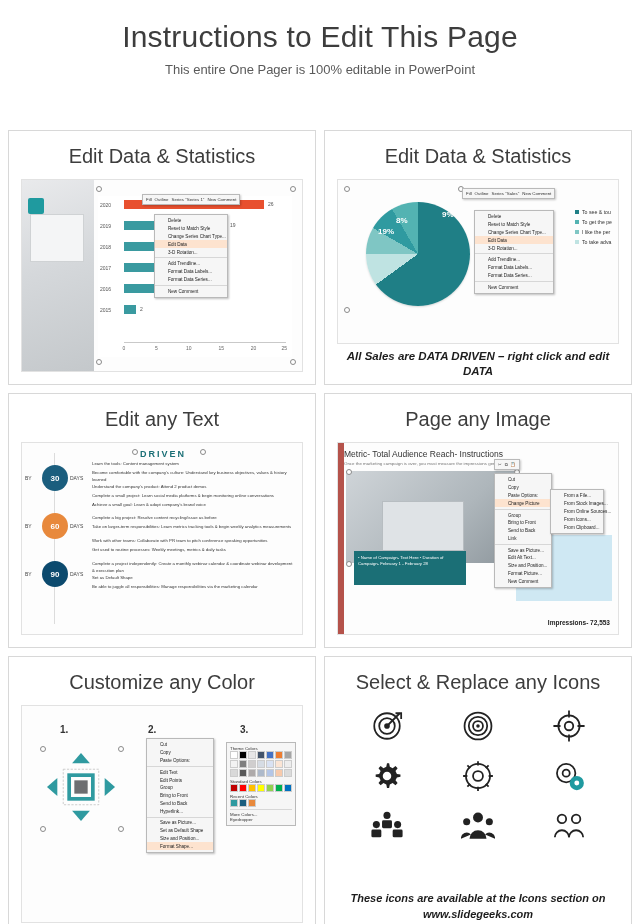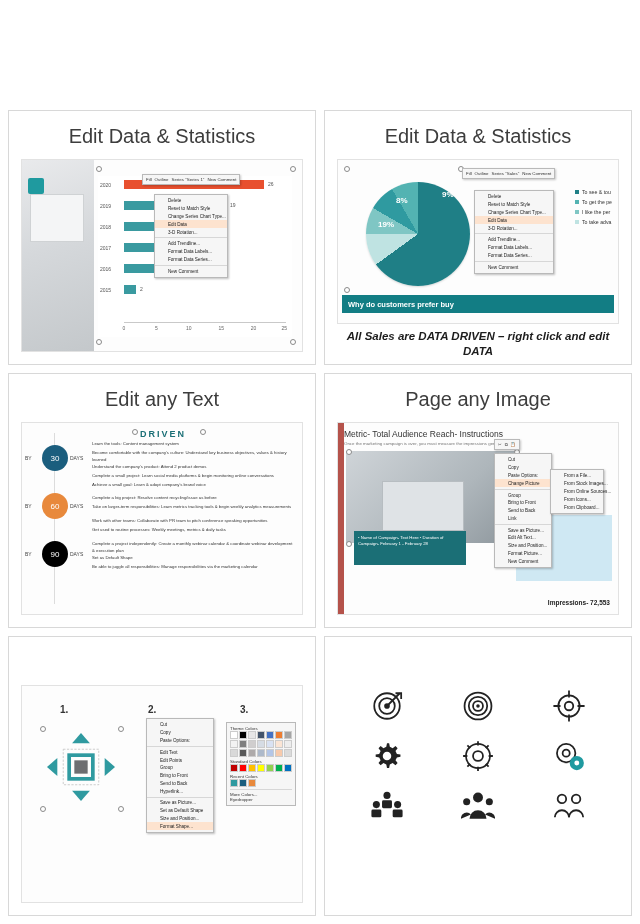--- a/index.html
+++ b/index.html
@@ -116,21 +116,21 @@
   }
   .pie-lbl{position:absolute;font-size:8px;font-weight:bold;color:#fff;}
   .banner{
     position:absolute;left:4px;right:4px;bottom:10px;height:18px;background:#127d84;color:#fff;
     font-size:7.5px;display:flex;align-items:center;padding-left:6px;font-weight:bold;
   }
   .legend{position:absolute;right:6px;top:28px;font-size:5.2px;color:#333;line-height:1.9;}
   .legend i{display:inline-block;width:4px;height:4px;background:#1f7f86;margin-right:3px;}
   .circle{
     position:absolute;left:20px;width:26px;height:26px;border-radius:50%;color:#fff;
-    font-size:8px;font-weight:normal;display:flex;align-items:center;justify-content:center;
+    font-size:8px;font-weight:bold;display:flex;align-items:center;justify-content:center;
   }
   .by{position:absolute;left:3px;font-size:5px;color:#444;}
   .days{position:absolute;left:48px;font-size:5px;color:#444;}
   .txtline{position:absolute;left:70px;right:8px;font-size:4.3px;color:#333;line-height:1.55;}
   .vline{position:absolute;left:32px;top:10px;bottom:10px;width:1px;background:#dcdcdc;}
   .goals-title{position:absolute;left:118px;top:6px;font-size:9px;font-weight:bold;color:#1b6f76;letter-spacing:2px;}
   
   .c4-head{position:absolute;left:6px;top:6px;right:6px;font-size:8.5px;color:#333;}
   .c4-sub{position:absolute;left:6px;top:18px;right:6px;font-size:4.4px;color:#777;}
   .c4-photo{position:absolute;left:8px;top:28px;width:168px;height:92px;background:linear-gradient(135deg,#cfd4d8,#aeb6bb 60%,#8e979d);}
@@ -158,20 +158,22 @@
   .icon-caption{
     position:absolute;left:10px;right:10px;bottom:12px;text-align:center;
     font-size:11px;font-weight:bold;font-style:italic;color:#1d1d1d;line-height:1.45;
   }
 </style>
 </head>
 <body>
 
 <div class="page">
 
+  <h1 class="title">Instructions to Edit This Page</h1>
+  <p class="subtitle">This entire One Pager is 100% editable in PowerPoint</p>
 
   <div class="grid">
 
     <div class="card">
       <div class="card-title">Edit Data &amp; Statistics</div>
       <div class="shot">
         <div class="c1-photo"></div>
         <div style="position:absolute;left:6px;top:18px;width:16px;height:16px;background:#1f9a9f;border-radius:2px;"></div>
 
         <div class="c1-chart">
@@ -236,31 +238,30 @@
         <div class="handle" style="right:6px;bottom:6px;"></div>
       </div>
     </div>
 
     <div class="card">
       <div class="card-title">Edit Data &amp; Statistics</div>
       <div class="shot sm">
         <div class="pie"></div>
         <div class="pie-lbl" style="left:104px;top:30px;">9%</div>
         <div class="pie-lbl" style="left:58px;top:36px;">8%</div>
-        <div class="pie-lbl" style="left:40px;top:60px;">19%</div>
+        <div class="pie-lbl" style="left:40px;top:47px;">19%</div>
         <div class="pie-lbl" style="left:138px;top:84px;color:#222;">65%</div>
 
         <div class="legend">
           <div><i></i><span>To see &amp; tou</span></div>
           <div><i style="background:#53b3b2"></i><span>To get the pe</span></div>
           <div><i style="background:#7fc6c4"></i><span>I like the per</span></div>
           <div><i style="background:#bfe3e2"></i><span>To take adva</span></div>
         </div>
 
-        <div class="banner">Why do customers prefer buy</div>
 
         <div class="minibar" style="left:124px;top:8px;">
           <span>Fill</span>
           <span>Outline</span>
           <span>Series "Sales"</span>
           <span>New Comment</span>
         </div>
 
         <div class="ctxmenu" style="left:136px;top:30px;width:78px;">
           <div>Delete</div>
@@ -300,21 +301,21 @@
 
         <div class="by" style="top:80px;">BY</div>
         <div class="circle" style="top:70px;background:#e8893c;">60</div>
         <div class="days" style="top:80px;">DAYS</div>
         <div class="txtline" style="top:72px;">Complete a big project: Resolve content recycling/issue as before</div>
         <div class="txtline" style="top:81px;">Take on larger-term responsibilities: Learn metrics tracking tools &amp; begin weekly analytics measurements</div>
         <div class="txtline" style="top:95px;">Work with other teams: Collaborate with PR team to pitch conference speaking opportunities</div>
         <div class="txtline" style="top:104px;">Get used to routine processes: Weekly meetings, metrics &amp; daily tasks</div>
 
         <div class="by" style="top:128px;">BY</div>
-        <div class="circle" style="top:118px;background:#000000;">90</div>
+        <div class="circle" style="top:118px;background:#0c4a6e;">90</div>
         <div class="days" style="top:128px;">DAYS</div>
         <div class="txtline" style="top:118px;">Complete a project independently: Create a monthly webinar calendar &amp; coordinate webinar development &amp; execution plan</div>
         <div class="txtline" style="top:132px;">Set as Default Shape</div>
         <div class="txtline" style="top:141px;">Be able to juggle all responsibilities: Manage responsibilities via the marketing calendar</div>
 
         <div class="handle" style="left:110px;top:6px;"></div>
         <div class="handle" style="left:178px;top:6px;"></div>
       </div>
     </div>
 
@@ -362,20 +363,21 @@
           <div>From Clipboard...</div>
         </div>
 
         <div class="handle" style="left:8px;top:26px;"></div>
         <div class="handle" style="left:176px;top:26px;"></div>
         <div class="handle" style="left:8px;top:118px;"></div>
       </div>
     </div>
 
     <div class="card">
+      <div class="card-title">Customize any Color</div>
       <div class="shot">
         <div class="numlbl" style="left:38px;top:18px;">1.</div>
         <div class="numlbl" style="left:126px;top:18px;">2.</div>
         <div class="numlbl" style="left:218px;top:18px;">3.</div>
 
         <svg class="shapeicon" viewBox="0 0 100 100">
           <rect x="34" y="34" width="32" height="32" fill="none" stroke="#2f9aa0" stroke-width="5"></rect>
           <rect x="41" y="41" width="18" height="18" fill="#6d6e71"></rect>
           <path d="M50 4 L62 18 H38 Z" fill="#2f9aa0"></path>
           <path d="M50 96 L62 82 H38 Z" fill="#2f9aa0"></path>
@@ -451,20 +453,21 @@
             <span class="sw" style="background:#1b5e7e"></span>
             <span class="sw" style="background:#e8893c"></span>
           </div>
           <div style="margin-top:2px;border-top:1px solid #d7d7d7;padding-top:2px;">More Colors...</div>
           <div>Eyedropper</div>
         </div>
       </div>
     </div>
 
     <div class="card">
+      <div class="card-title">Select &amp; Replace any Icons</div>
 
       <div class="icongrid">
         <svg viewBox="0 0 48 48">
           <circle cx="24" cy="24" r="18" fill="none" stroke="#222" stroke-width="2.5"></circle>
           <circle cx="24" cy="24" r="11" fill="none" stroke="#222" stroke-width="2.5"></circle>
           <circle cx="24" cy="24" r="4" fill="#222"></circle>
           <path d="M24 24 L42 6" stroke="#222" stroke-width="2.5" fill="none"></path>
           <path d="M36 6 h8 v8" fill="none" stroke="#222" stroke-width="2.5"></path>
         </svg>
         <svg viewBox="0 0 48 48">
@@ -512,16 +515,17 @@
           <path d="M48 42 a8 8 0 0 0 -14 -6 z" fill="#222"></path>
         </svg>
         <svg viewBox="0 0 48 48">
           <circle cx="14" cy="14" r="6" fill="none" stroke="#222" stroke-width="2.5"></circle>
           <circle cx="34" cy="14" r="6" fill="none" stroke="#222" stroke-width="2.5"></circle>
           <path d="M4 40 a10 10 0 0 1 20 0" fill="none" stroke="#222" stroke-width="2.5"></path>
           <path d="M24 40 a10 10 0 0 1 20 0" fill="none" stroke="#222" stroke-width="2.5"></path>
         </svg>
       </div>
 
+      <div class="icon-caption">These  icons  are available  at the Icons section  on  www.slidegeeks.com</div>
     </div>
 
   </div>
 </div>
 
 </body></html>

